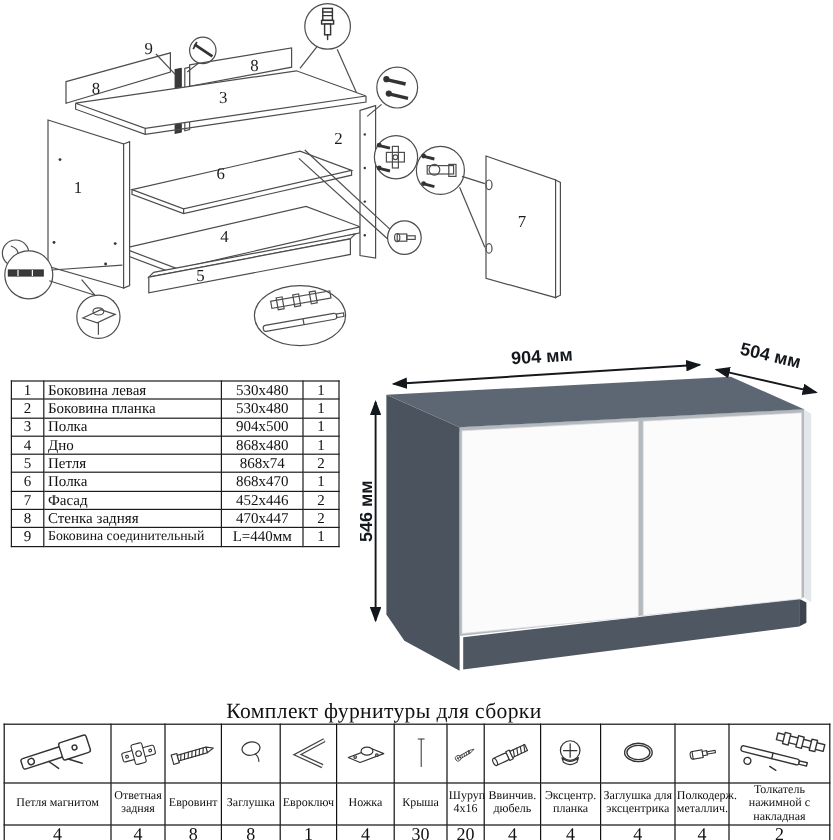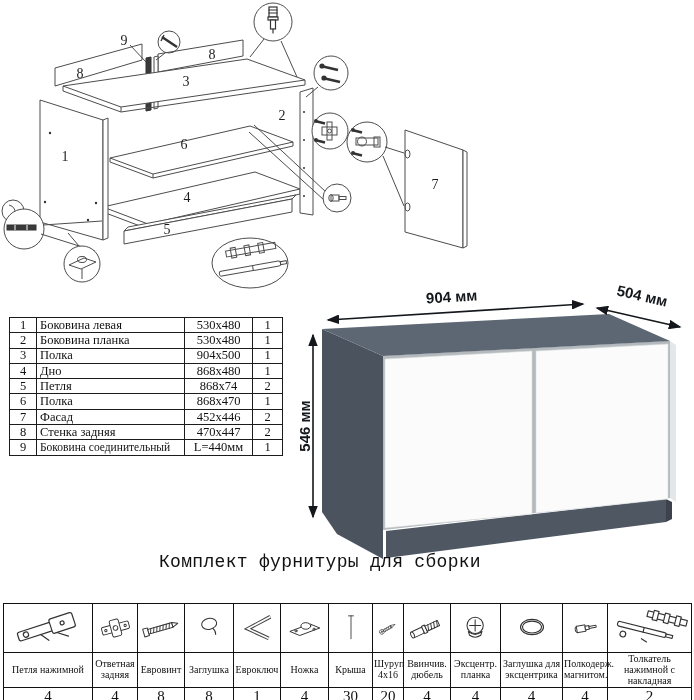--- a/index.html
+++ b/index.html
@@ -17,21 +17,21 @@
   
   #parts-table{position:absolute;left:9px;top:317px;border-collapse:collapse;table-layout:fixed;width:273px;}
   #parts-table td{border:1.4px solid #1c1c1c;height:14.3px;font-size:12.5px;line-height:1;padding:0 3px;white-space:nowrap;overflow:hidden;}
   #parts-table td.c{text-align:center;padding:0;}
   #parts-table td.name{font-size:12.5px;}
   
   #cabinet{position:absolute;left:300px;top:282px;}
   .dim{font:600 15px "Liberation Sans", sans-serif;fill:#14181c;text-anchor:middle;}
   .arrow{stroke:#14181c;stroke-width:1.6;fill:none;}
   
-  #hw-title{position:absolute;left:0;top:552px;width:640px;text-align:center;font-size:18px;letter-spacing:.3px;font-family:Liberation Mono, monospace;}
+  #hw-title{position:absolute;left:0;top:582px;width:640px;text-align:center;font-size:18px;letter-spacing:.3px;}
   #hw-table{position:absolute;left:3px;top:603px;border-collapse:collapse;table-layout:fixed;width:688px;}
   #hw-table td{border:1.8px solid #111;text-align:center;vertical-align:middle;padding:0;}
   #hw-table tr.icons td{height:48px;}
   #hw-table tr.names td{height:24px;font-size:10px;line-height:1.08;padding:1px 1px;}
   #hw-table tr.qty td{height:17px;font-size:15px;line-height:1;}
   .hwicon{display:block;margin:0 auto;}
   .hi{stroke:#333;stroke-width:1.2;fill:#fff;stroke-linejoin:round;stroke-linecap:round;}
   .hif{stroke:#333;stroke-width:1.2;fill:none;stroke-linecap:round;}
 </style>
 </head>
@@ -439,32 +439,32 @@
           <rect x="6" y="24" width="52" height="5" rx="2"></rect>
           <line class="hif" x1="34" y1="24" x2="34" y2="29"></line>
           <rect x="58" y="25" width="7" height="3"></rect>
           <circle cx="14" cy="36" r="3"></circle>
           <path class="hif" d="M34,36 l6,2"></path>
         </g>
       </svg>
     </td>
   </tr>
   <tr class="names">
-    <td>Петля нажимной</td>
+    <td>Петля магнитом</td>
     <td>Ответная задняя</td>
     <td>Евровинт</td>
     <td>Заглушка</td>
     <td>Евроключ</td>
     <td>Ножка</td>
     <td>Крыша</td>
     <td>Шуруп 4x16</td>
     <td>Ввинчив. дюбель</td>
     <td>Эксцентр. планка</td>
     <td>Заглушка для эксцентрика</td>
-    <td>Полкодерж. магнитом.</td>
+    <td>Полкодерж. металлич.</td>
     <td>Толкатель нажимной с накладная</td>
   </tr>
   <tr class="qty">
     <td>4</td>
     <td>4</td>
     <td>8</td>
     <td>8</td>
     <td>1</td>
     <td>4</td>
     <td>30</td>

